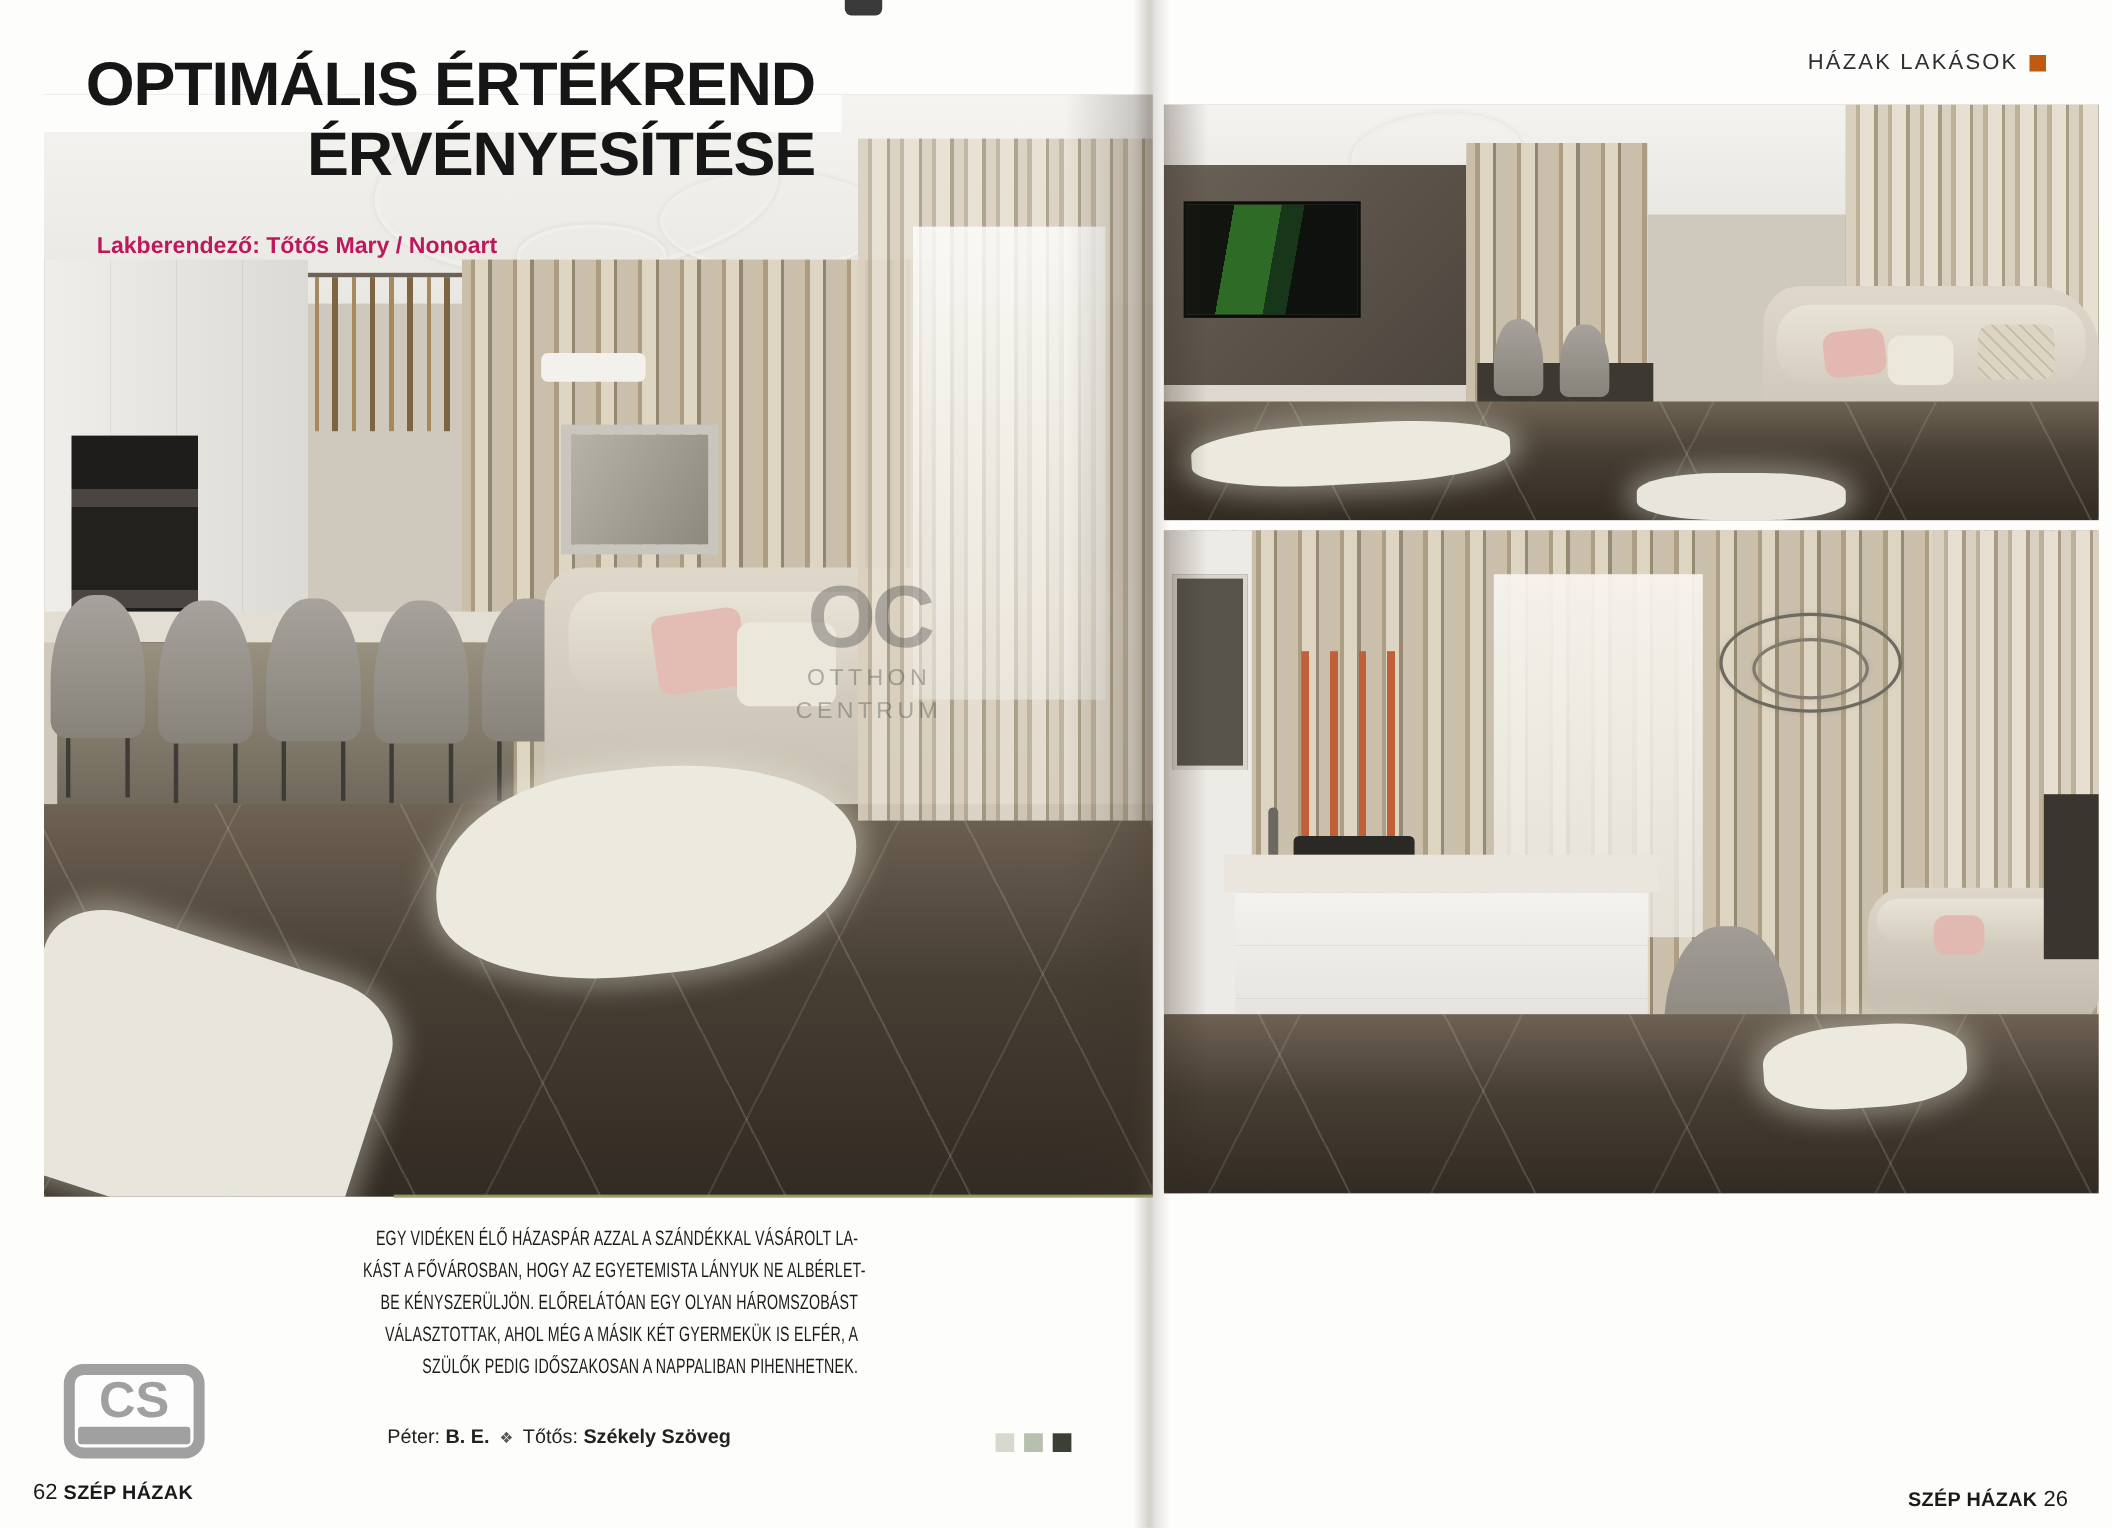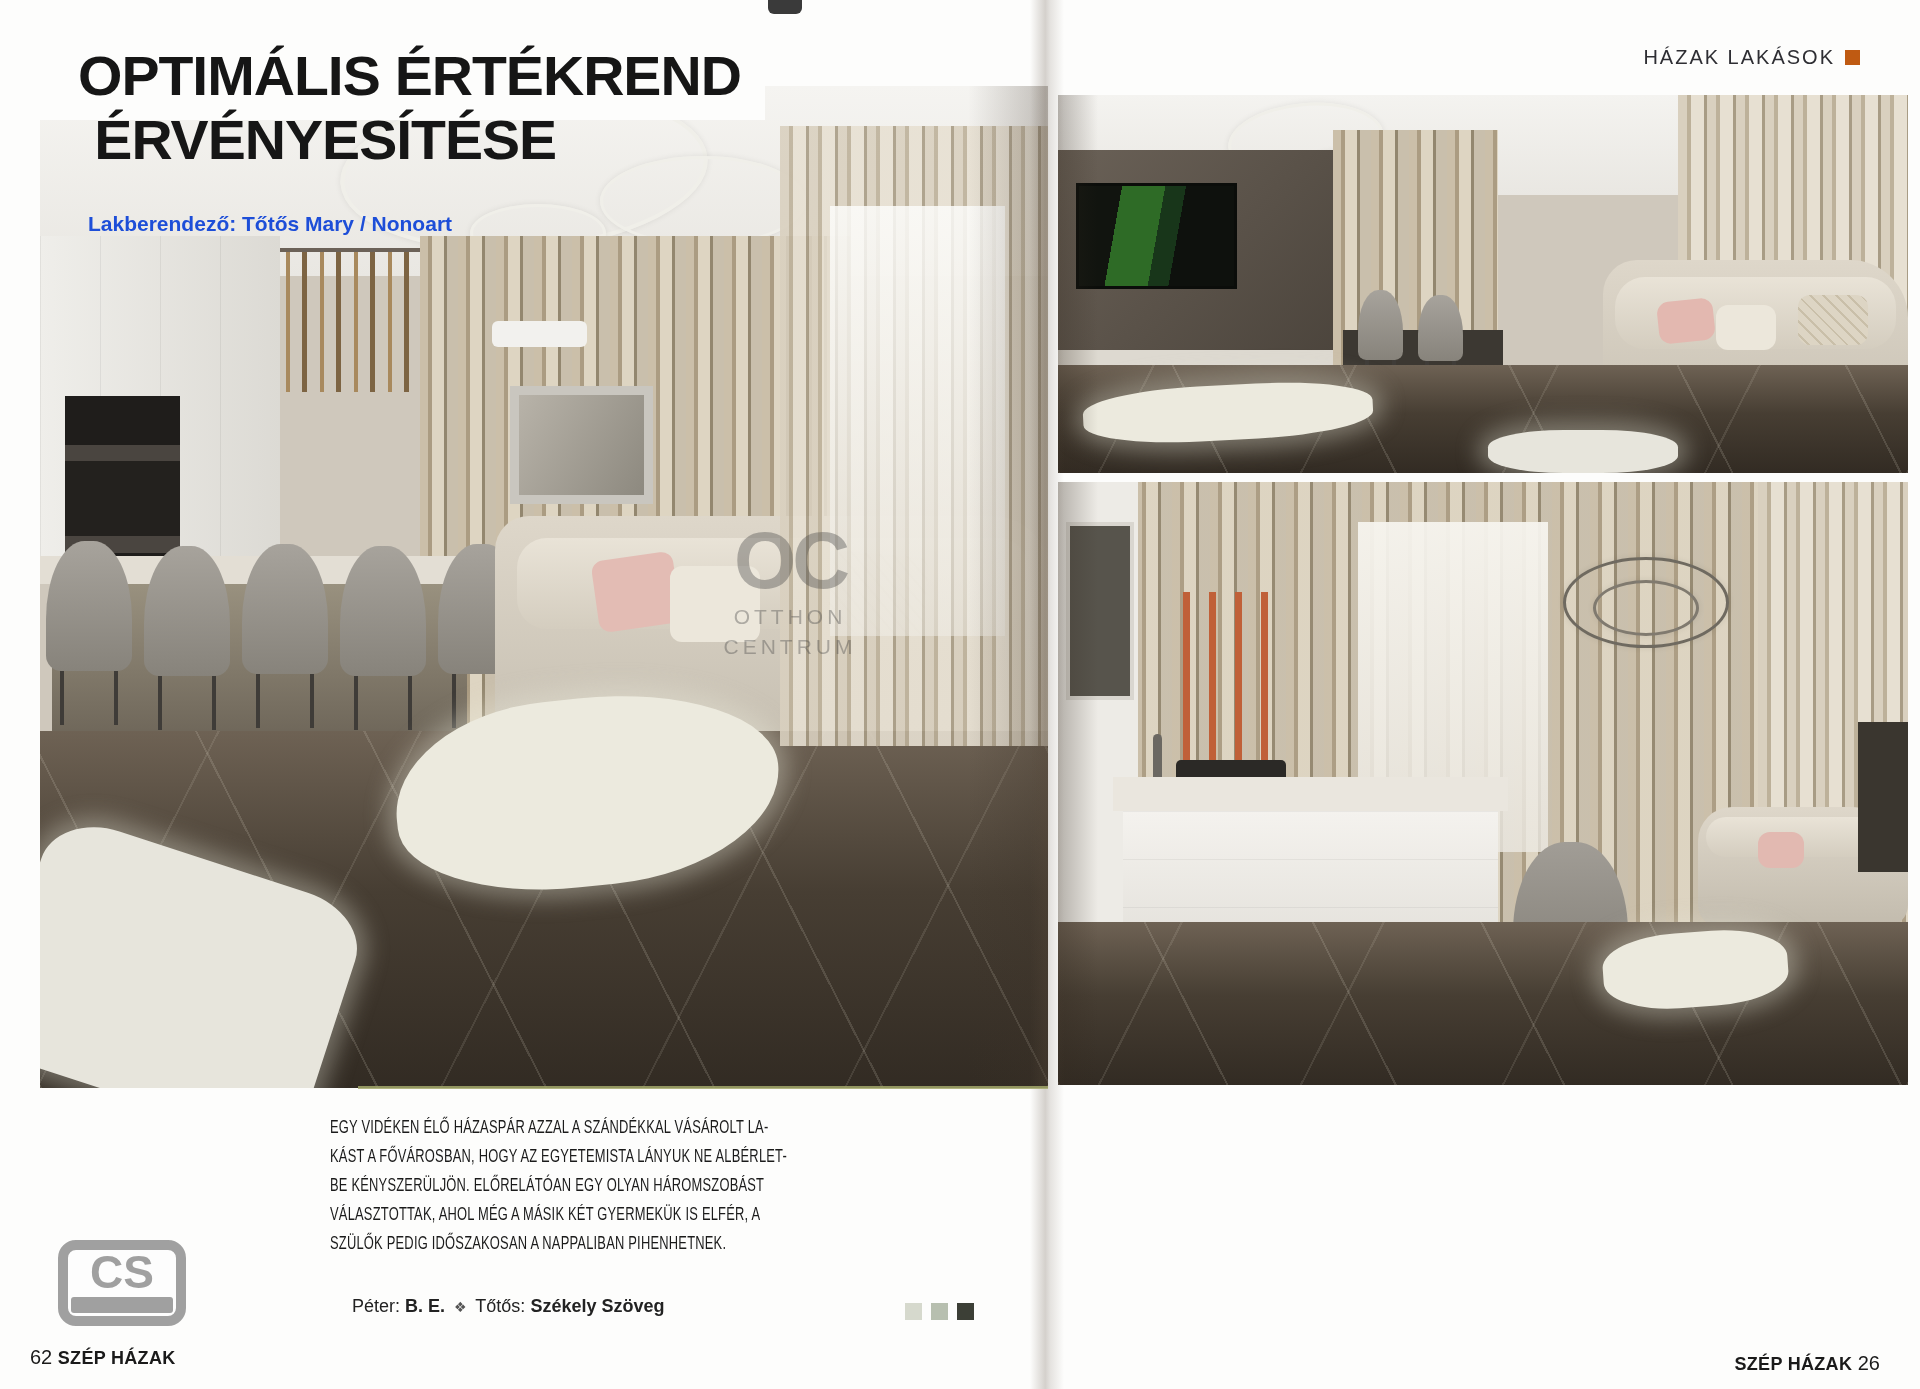--- a/index.html
+++ b/index.html
@@ -3,21 +3,21 @@
 <meta charset="utf-8">
 <style>
   html,body{margin:0;padding:0;background:#ffffff;}
   #scan{position:relative;width:1920px;height:1389px;background:#fdfdfc;overflow:hidden;
         font-family:"Liberation Sans","DejaVu Sans",sans-serif;color:#1c1c1c;}
   .abs{position:absolute;}
   
   .title{position:absolute;left:78px;top:44px;z-index:30;font-weight:bold;color:#161616;
          font-size:56px;line-height:64px;letter-spacing:-1px;transform:scaleX(1.02);transform-origin:left top;}
   .title .l2{padding-left:16px;display:block;}
-  .designer{position:absolute;left:88px;top:212px;z-index:30;font-size:21px;font-weight:bold;color:#1d4ed8;}
+  .designer{position:absolute;left:88px;top:212px;z-index:30;font-size:21px;font-weight:bold;color:#be185d;}
   .sectionhdr{position:absolute;left:1560px;top:46px;width:300px;z-index:30;display:flex;justify-content:flex-end;align-items:center;gap:10px;}
   .sectionhdr .lbl{font-size:20px;letter-spacing:2px;color:#2e2e33;}
   .sectionhdr .sq{width:15px;height:15px;background:#bf5a12;}
   .intro{position:absolute;left:330px;top:1112px;z-index:20;width:662px;font-size:19px;line-height:29px;
          color:#1b1b1b;letter-spacing:.3px;transform:scaleX(.68);transform-origin:left top;white-space:nowrap;}
   .byline{position:absolute;left:352px;top:1296px;z-index:40;font-size:18px;color:#222;}
   .byline b{font-weight:bold;}
   .byline .dia{color:#555;font-size:14px;padding:0 4px;}
   .endmarks{position:absolute;left:905px;top:1303px;z-index:20;display:flex;gap:9px;}
   .endmarks span{width:17px;height:17px;display:block;}
@@ -58,21 +58,21 @@
   #gutter{position:absolute;left:1030px;top:0;width:34px;height:100%;z-index:25;
           background:linear-gradient(90deg,transparent,rgba(90,75,60,.25) 45%,rgba(90,75,60,.15) 60%,transparent);}
   #notch{position:absolute;left:768px;top:0;width:34px;height:14px;background:#3a3a3a;border-radius:0 0 6px 6px;z-index:50;}
   #greenline{position:absolute;left:358px;top:1086px;width:690px;height:3px;background:#a3a86b;opacity:.85;z-index:26;}
 </style>
 </head>
 <body>
 
 <div id="scan">
 
-  <div class="abs" style="left:0;top:0;width:1048px;height:1389px;">
+  <div class="abs" style="left:0;top:0;width:1048px;height:1389px;text-align:right;">
 
     <div class="photo" style="left:40px;top:86px;width:1008px;height:1002px;">
       <div style="left:0;top:0;width:100%;height:190px;background:linear-gradient(#f5f4f1,#e9e7e2);"></div>
       <div class="ring" style="left:300px;top:6px;width:360px;height:150px;transform:rotate(-4deg);"></div>
       <div class="ring" style="left:560px;top:70px;width:200px;height:84px;border-width:3px;"></div>
       <div class="ring" style="left:430px;top:118px;width:130px;height:52px;border-width:3px;"></div>
       <div style="left:228px;top:162px;width:215px;height:140px;background:repeating-linear-gradient(90deg,#7d6443 0 5px,transparent 5px 18px,#a8895d 18px 22px,transparent 22px 34px);border-top:4px solid #6c6258;"></div>
       <div style="left:0;top:150px;width:240px;height:330px;background:repeating-linear-gradient(90deg,rgba(0,0,0,.06) 0 1px,transparent 1px 60px),linear-gradient(90deg,#efeeea,#dcdad4);"></div>
       <div style="left:25px;top:310px;width:115px;height:270px;background:linear-gradient(#1f1d1b 0 18%,#4a4540 18% 24%,#23211e 24% 52%,#4a4540 52% 58%,#1f1d1b 58% 100%);"></div>
       <div class="stripes" style="left:380px;top:150px;width:430px;height:540px;"></div>

